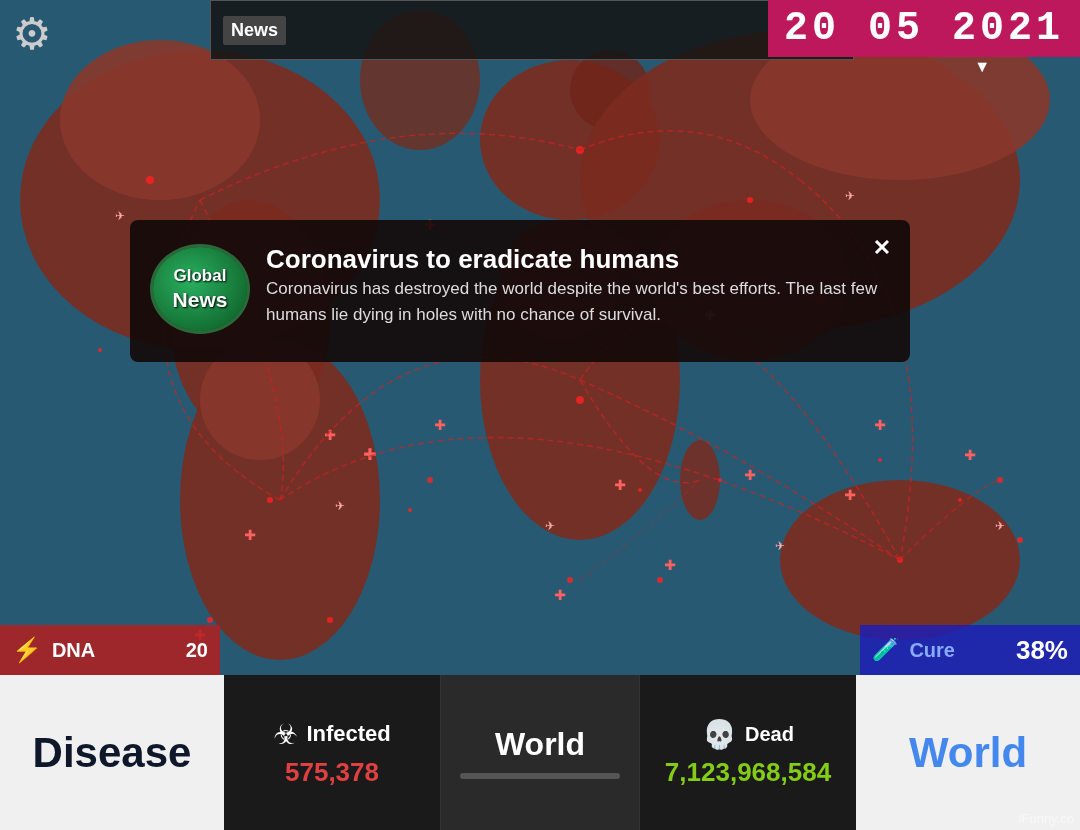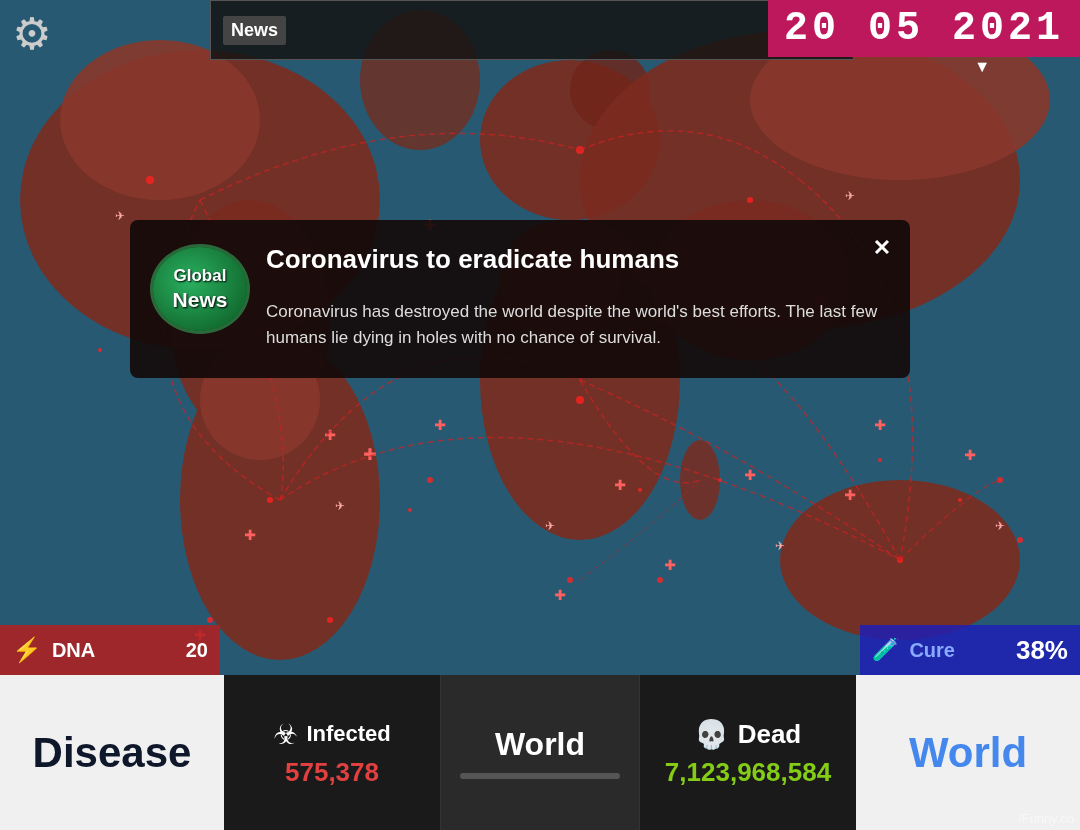--- a/index.html
+++ b/index.html
@@ -173,21 +173,21 @@
       display: flex;
       align-items: center;
       justify-content: center;
       font-weight: bold;
     }
 
     #news-popup-headline {
       color: white;
       font-size: 26px;
       font-weight: bold;
-      margin-bottom: 24px;
+      margin-bottom: 1px;
       line-height: 1.2;
     }
 
     #news-popup-body {
       color: #ddd;
       font-size: 17px;
       line-height: 1.5;
     }
 
     
@@ -374,21 +374,21 @@
       margin-bottom: 6px;
     }
 
     #skull-icon {
       color: white;
       font-size: 28px;
     }
 
     #dead-label {
       color: white;
-      font-size: 26px;
+      font-size: 20px;
       font-weight: bold;
     }
 
     #dead-value {
       color: #84cc16;
       font-size: 26px;
       font-weight: bold;
     }
 
     #world-right-btn {

